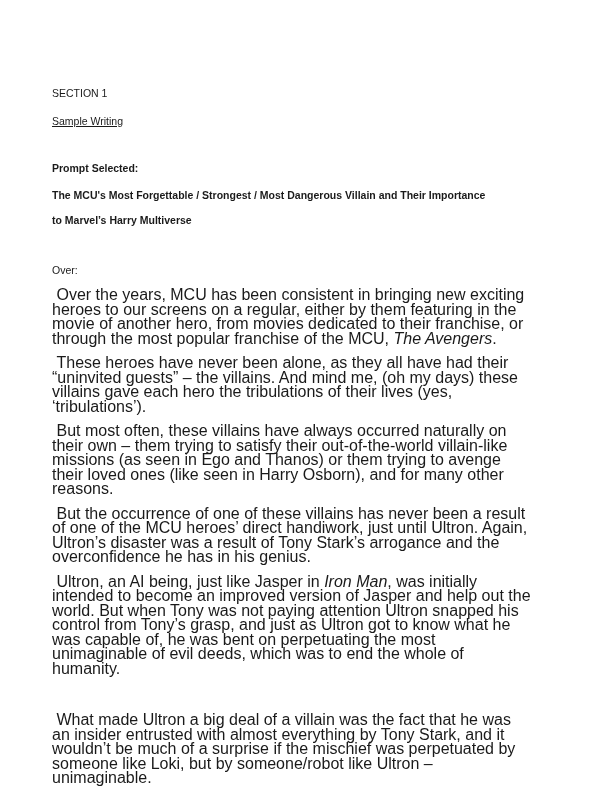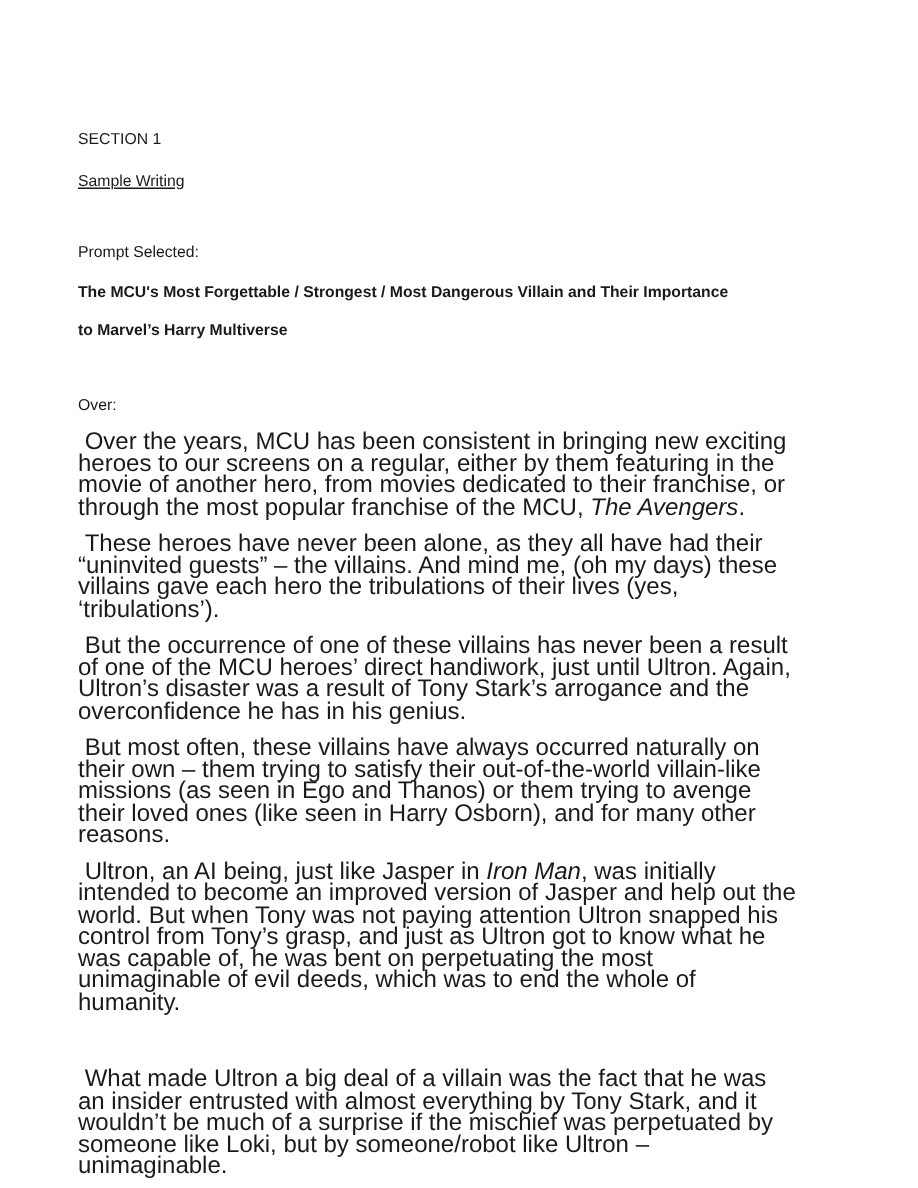--- a/index.html
+++ b/index.html
@@ -20,21 +20,21 @@
   .textblock {
     width: 480px;
   }
   .line {
     font-size: 10.5px;
     line-height: 14.5px;
     white-space: pre-wrap;
   }
   .section-label   { margin-bottom: 13px; }
   .sample-writing  { margin-bottom: 33px; text-decoration: underline; }
-  .prompt-selected { margin-bottom: 12px; }
+  .prompt-selected { margin-bottom: 12px; font-weight: bold; }
   .prompt-title-1  { margin-bottom: 11px; font-weight: bold; }
   .prompt-title-2  { margin-bottom: 35px; font-weight: bold; }
   .title-label     { margin-bottom: 11px; }
   .essay-title     { margin-bottom: 11px; font-weight: bold; }
   .para {
     font-size: 16px;
     line-height: 14.5px;
     margin-bottom: 10px;
     white-space: pre-wrap;
   }
@@ -56,20 +56,20 @@
     <div class="line prompt-title-1">The MCU's Most Forgettable / Strongest / Most Dangerous Villain and Their Importance</div>
 
     <div class="line prompt-title-2">to Marvel’s Harry Multiverse</div>
 
     <div class="line title-label">Over:</div>
 
 
     <div>
         <p class="para"><span> Over the years, MCU has been consistent in bringing new exciting heroes to our screens on a regular, either by them featuring in the movie of another hero, from movies dedicated to their franchise, or through the most popular franchise of the MCU, </span><em>The Avengers</em><span>.</span></p>
         <p class="para"><span> These heroes have never been alone, as they all have had their “uninvited guests” – the villains. And mind me, (oh my days) these villains gave each hero the tribulations of their lives (yes, ‘tribulations’).</span></p>
+        <p class="para"><span> But most often, these villains have always occurred naturally on their own – them trying to satisfy their out-of-the-world villain-like missions (as seen in Ego and Thanos) or them trying to avenge their loved ones (like seen in Harry Osborn), and for many other reasons.</span></p>
         <p class="para"><span> But the occurrence of one of these villains has never been a result of one of the MCU heroes’ direct handiwork, just until Ultron. Again, Ultron’s disaster was a result of Tony Stark’s arrogance and the overconfidence he has in his genius.</span></p>
-        <p class="para"><span> But most often, these villains have always occurred naturally on their own – them trying to satisfy their out-of-the-world villain-like missions (as seen in Ego and Thanos) or them trying to avenge their loved ones (like seen in Harry Osborn), and for many other reasons.</span></p>
         <p class="para gap-after"><span> Ultron, an AI being, just like Jasper in </span><em>Iron Man</em><span>, was initially intended to become an improved version of Jasper and help out the world. But when Tony was not paying attention Ultron snapped his control from Tony’s grasp, and just as Ultron got to know what he was capable of, he was bent on perpetuating the most unimaginable of evil deeds, which was to end the whole of humanity.</span></p>
         <p class="para"><span> What made Ultron a big deal of a villain was the fact that he was an insider entrusted with almost everything by Tony Stark, and it wouldn’t be much of a surprise if the mischief was perpetuated by someone like Loki, but by someone/robot like Ultron – unimaginable.</span></p>
       </div>
 
   </div>
 </div>
 
 </body></html>

